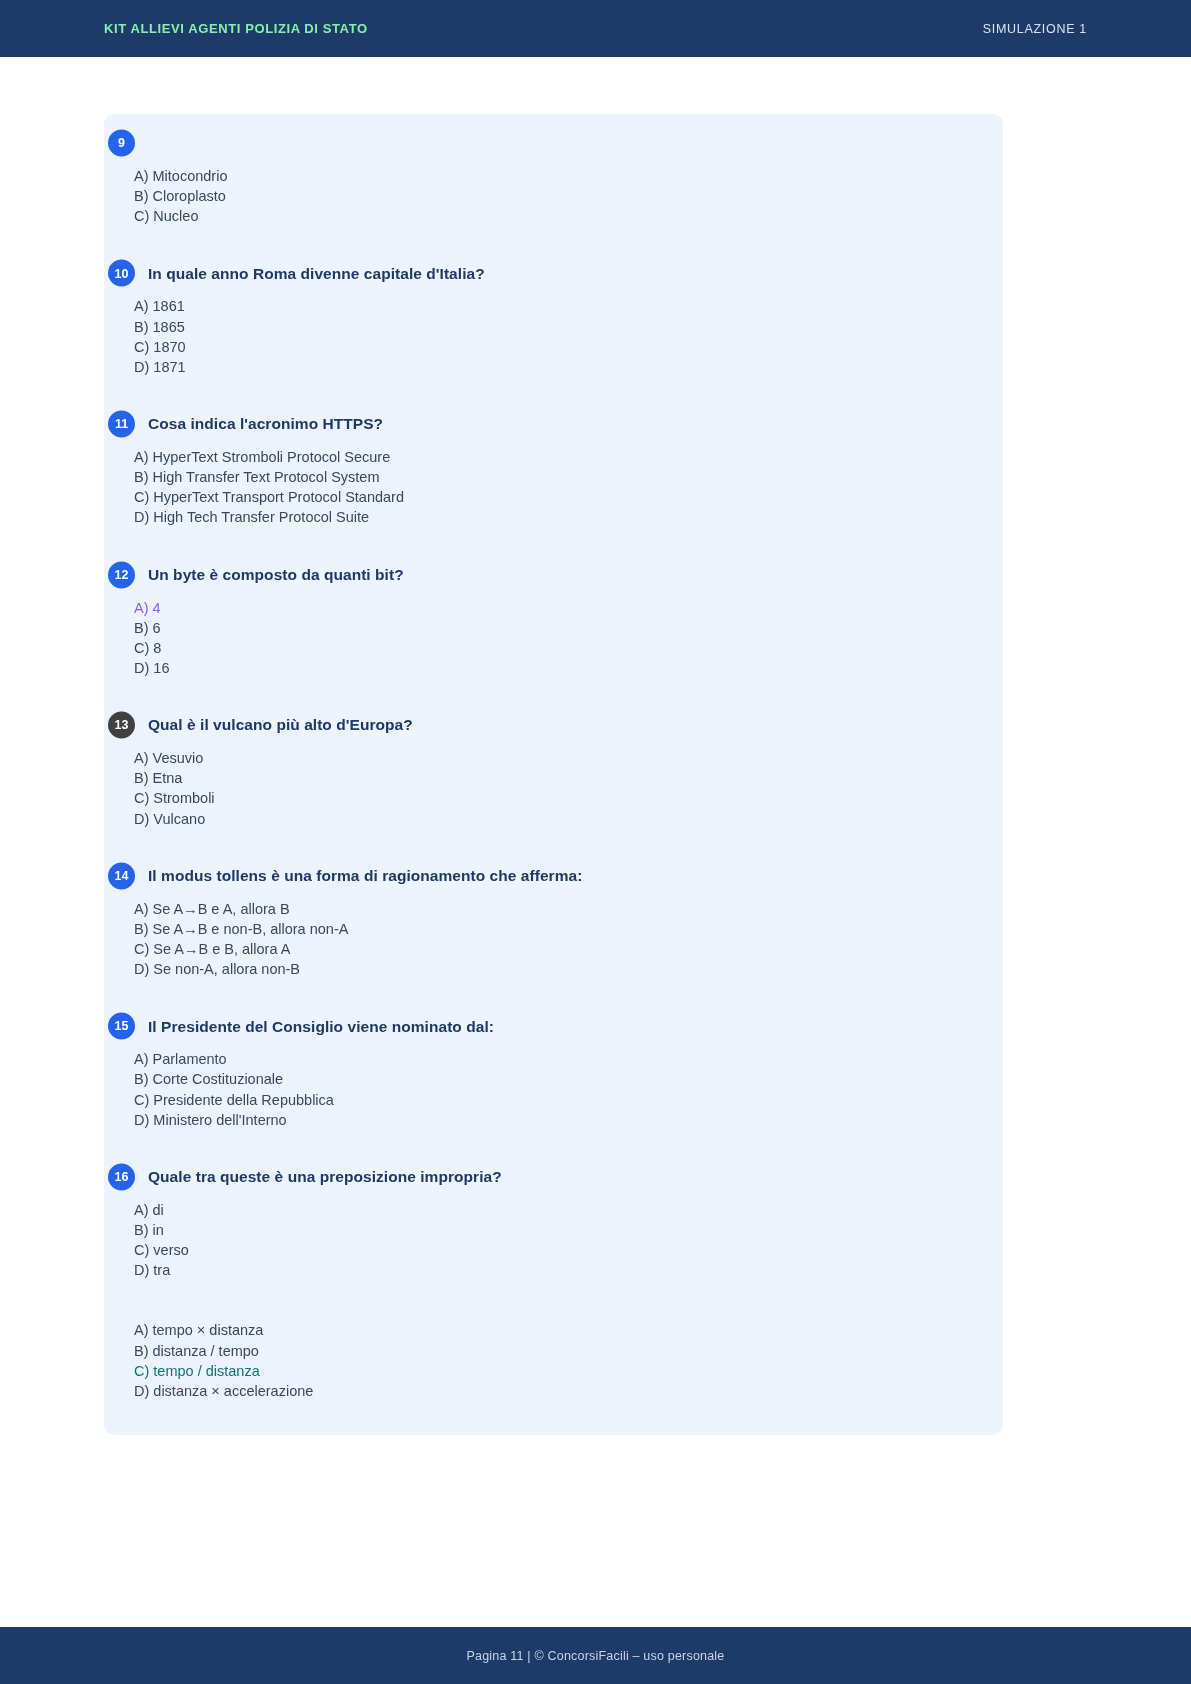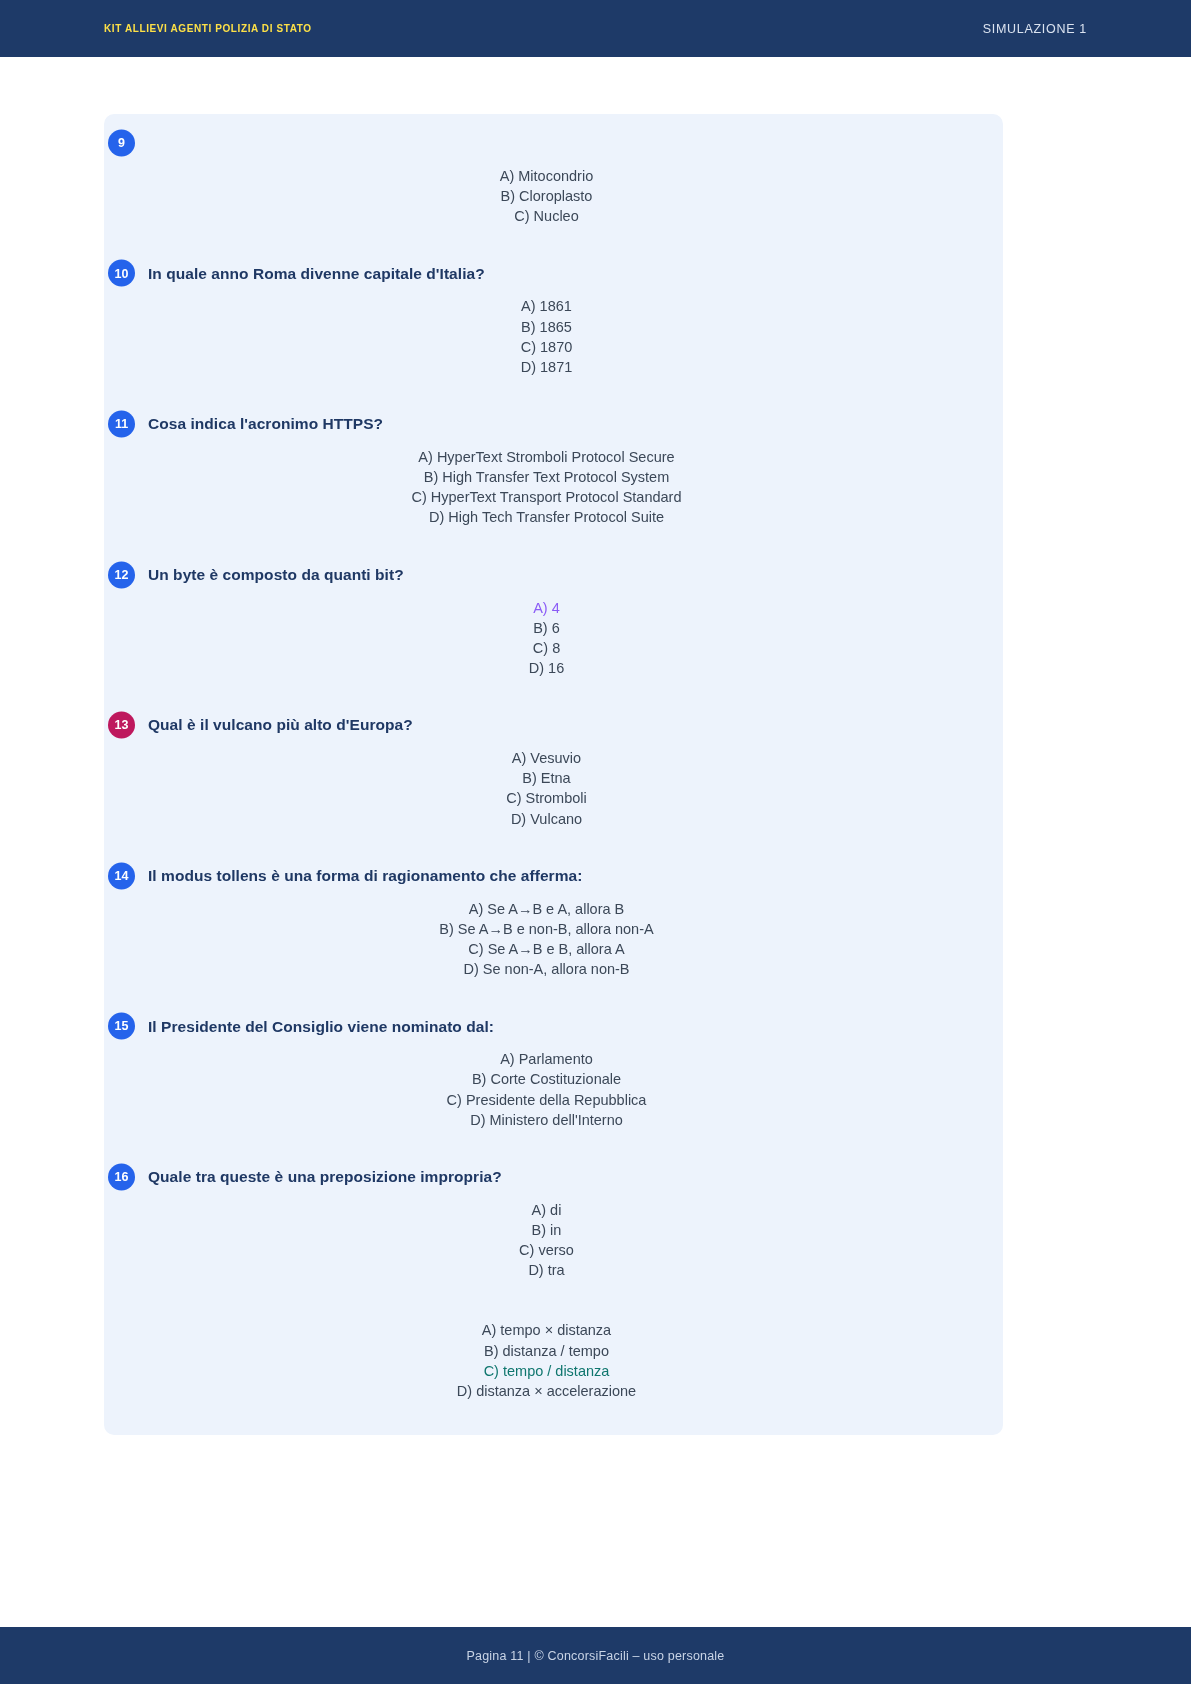--- a/index.html
+++ b/index.html
@@ -23,22 +23,22 @@
     top: 0; left: 0;
     width: 1191px;
     height: 57px;
     background: #1e3a68;
     display: flex;
     align-items: center;
     justify-content: space-between;
     padding: 0 104px 0 104px;
   }
   .header-title {
-    color: #fde047;
-    font-size: 10px;
+    color: #86efac;
+    font-size: 13px;
     font-weight: bold;
     letter-spacing: 0.6px;
     white-space: nowrap;
   }
   .header-sim {
     color: #dbe3f0;
     font-size: 12.5px;
     font-weight: normal;
     letter-spacing: 0.7px;
     white-space: nowrap;
@@ -91,22 +91,21 @@
     font-size: 15.5px;
     font-weight: bold;
     color: #1f3864;
     line-height: 1.25;
     letter-spacing: 0.05px;
   }
 
   .options {
     list-style: none;
     margin: 8px 0 0 0;
-    padding: 0 0 0 12px;
-    text-align: center;
+    padding: 0 0 0 30px;
   }
   .option {
     font-size: 14.5px;
     color: #3c4858;
     line-height: 1.39;
     white-space: nowrap;
   }
 
   .q-spacer { height: 26px; }
 
@@ -182,21 +181,21 @@
         <ul class="options">
           <li class="option" style="color: #8b5cf6;">A) 4</li>
           <li class="option" style="color: rgb(60, 72, 88);">B) 6</li>
           <li class="option" style="color: rgb(60, 72, 88);">C) 8</li>
           <li class="option" style="color: rgb(60, 72, 88);">D) 16</li>
         </ul>
       </div>
       <div class="q-spacer"></div>
       <div class="question-block">
         <div class="question-head">
-          <div class="q-badge" style="background: #be185d;">13</div>
+          <div class="q-badge" style="background: #404040;">13</div>
           <div class="q-text" style="color: rgb(31, 56, 100);">Qual è il vulcano più alto d'Europa?</div>
         </div>
         <ul class="options">
           <li class="option" style="color: rgb(60, 72, 88);">A) Vesuvio</li>
           <li class="option" style="color: rgb(60, 72, 88);">B) Etna</li>
           <li class="option" style="color: rgb(60, 72, 88);">C) Stromboli</li>
           <li class="option" style="color: rgb(60, 72, 88);">D) Vulcano</li>
         </ul>
       </div>
       <div class="q-spacer"></div>

